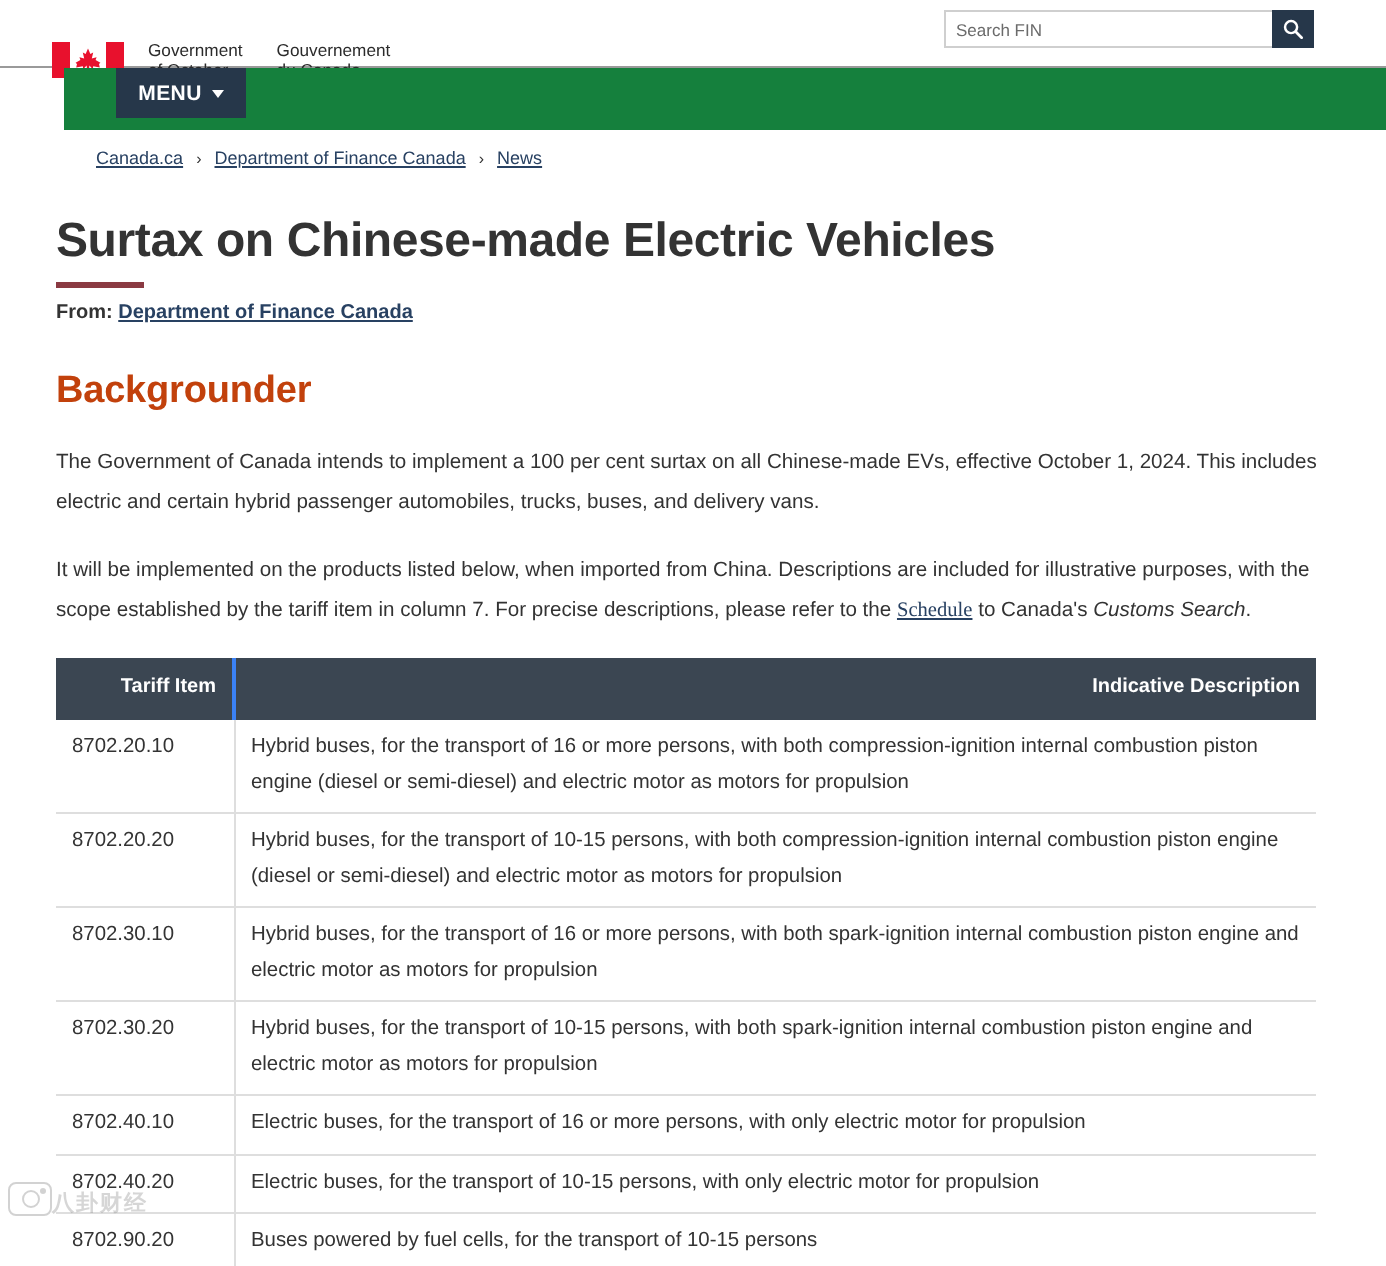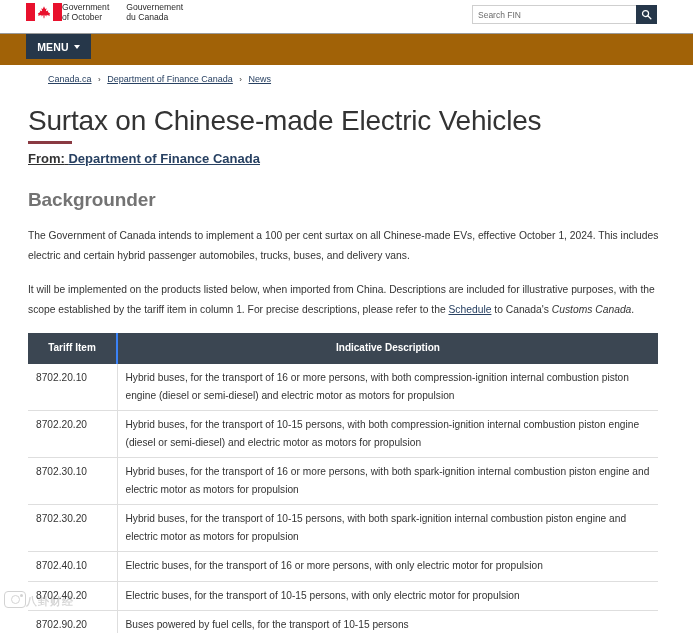--- a/index.html
+++ b/index.html
@@ -19,24 +19,24 @@
   
   .gc-header {
     position: relative;
     height: 33px;
     background: #ffffff;
     border-bottom: 1px solid #9a9a9a;
   }
   .brand {
     position: absolute;
     left: 26px;
-    top: 2px;
+    top: 20px;
     display: flex;
     align-items: center;
-    gap: 0;
+    gap: 12px;
   }
   .flag {
     width: 36px;
     height: 18px;
     display: block;
   }
   .brand-words {
     display: flex;
     gap: 17px;
   }
@@ -81,22 +81,23 @@
     align-items: center;
     justify-content: center;
     cursor: pointer;
     padding: 0;
   }
   .search-btn svg { display: block; }
 
   
   .menu-bar {
     height: 31px;
-    background: #a16207;
+    background: #15803d;
     position: relative;
+    margin-left: 32px;
   }
   .menu-button {
     position: absolute;
     left: 26px;
     top: 0;
     width: 65px;
     height: 25px;
     background: #26374a;
     color: #ffffff;
     font-size: 10.5px;
@@ -132,78 +133,78 @@
     text-decoration: underline;
   }
   .breadcrumb .sep {
     margin: 0 4px;
     text-decoration: none;
     color: #333;
     font-size: 8px;
   }
 
   h1.page-title {
-    font-size: 28px;
+    font-size: 24px;
     line-height: 26px;
-    font-weight: normal;
+    font-weight: bold;
     color: #333333;
     margin: 24px 0 0 0;
     letter-spacing: -0.2px;
   }
   .title-rule {
     width: 44px;
     height: 3px;
     background: #8a3a42;
     margin: 7px 0 0 0;
   }
   .from-line {
-    font-size: 13px;
+    font-size: 10px;
     font-weight: bold;
     margin-top: 7px;
     color: #333;
-    text-decoration: underline;
   }
   .from-line a {
     color: #284162;
     text-decoration: underline;
     font-weight: bold;
   }
 
   h2.section-title {
     font-size: 19px;
     font-weight: bold;
-    color: #737373;
+    color: #c2410c;
     margin: 23px 0 0 0;
     letter-spacing: -0.1px;
   }
   p.body-text {
     font-size: 10.3px;
     line-height: 19.5px;
     color: #333333;
     margin: 15px 0 0 0;
   }
   p.body-text a {
     color: #284162;
     text-decoration: underline;
+    font-family: Liberation Serif, serif;
   }
   p.body-text i { font-style: italic; }
 
   
   table.tariff-table {
     margin-top: 14px;
     border-collapse: collapse;
     width: 630px;
     table-layout: fixed;
   }
   table.tariff-table th {
     background: #3b4652;
     color: #ffffff;
     font-size: 10px;
     font-weight: bold;
-    text-align: center;
+    text-align: right;
     vertical-align: top;
     padding: 8px 8px 10px 8px;
     line-height: 13px;
     border: none;
   }
   table.tariff-table th.col-item { width: 72px; }
   table.tariff-table th.col-desc {
     border-left: 2px solid #3b82f6;
   }
   table.tariff-table td {
@@ -322,21 +323,21 @@
 
   <div class="from-line">
     <span>From:</span>
     <a href="#">Department of Finance Canada</a>
   </div>
 
   <h2 class="section-title">Backgrounder</h2>
 
   <p class="body-text">The Government of Canada intends to implement a 100 per cent surtax on all Chinese-made EVs, effective October 1, 2024. This includes electric and certain hybrid passenger automobiles, trucks, buses, and delivery vans.</p>
 
-  <p class="body-text"><span>It will be implemented on the products listed below, when imported from China. Descriptions are included for illustrative purposes, with the scope established by the tariff item in column 1. For precise descriptions, please refer to the </span><a href="#">Schedule</a><span> to Canada's </span><i>Customs Canada</i><span>.</span></p>
+  <p class="body-text"><span>It will be implemented on the products listed below, when imported from China. Descriptions are included for illustrative purposes, with the scope established by the tariff item in column 7. For precise descriptions, please refer to the </span><a href="#">Schedule</a><span> to Canada's </span><i>Customs Search</i><span>.</span></p>
 
   <table class="tariff-table">
     <thead>
       <tr>
         <th class="col-item">Tariff Item</th>
         <th class="col-desc">Indicative Description</th>
       </tr>
     </thead>
     <tbody id="tariff-body">
         <tr>

